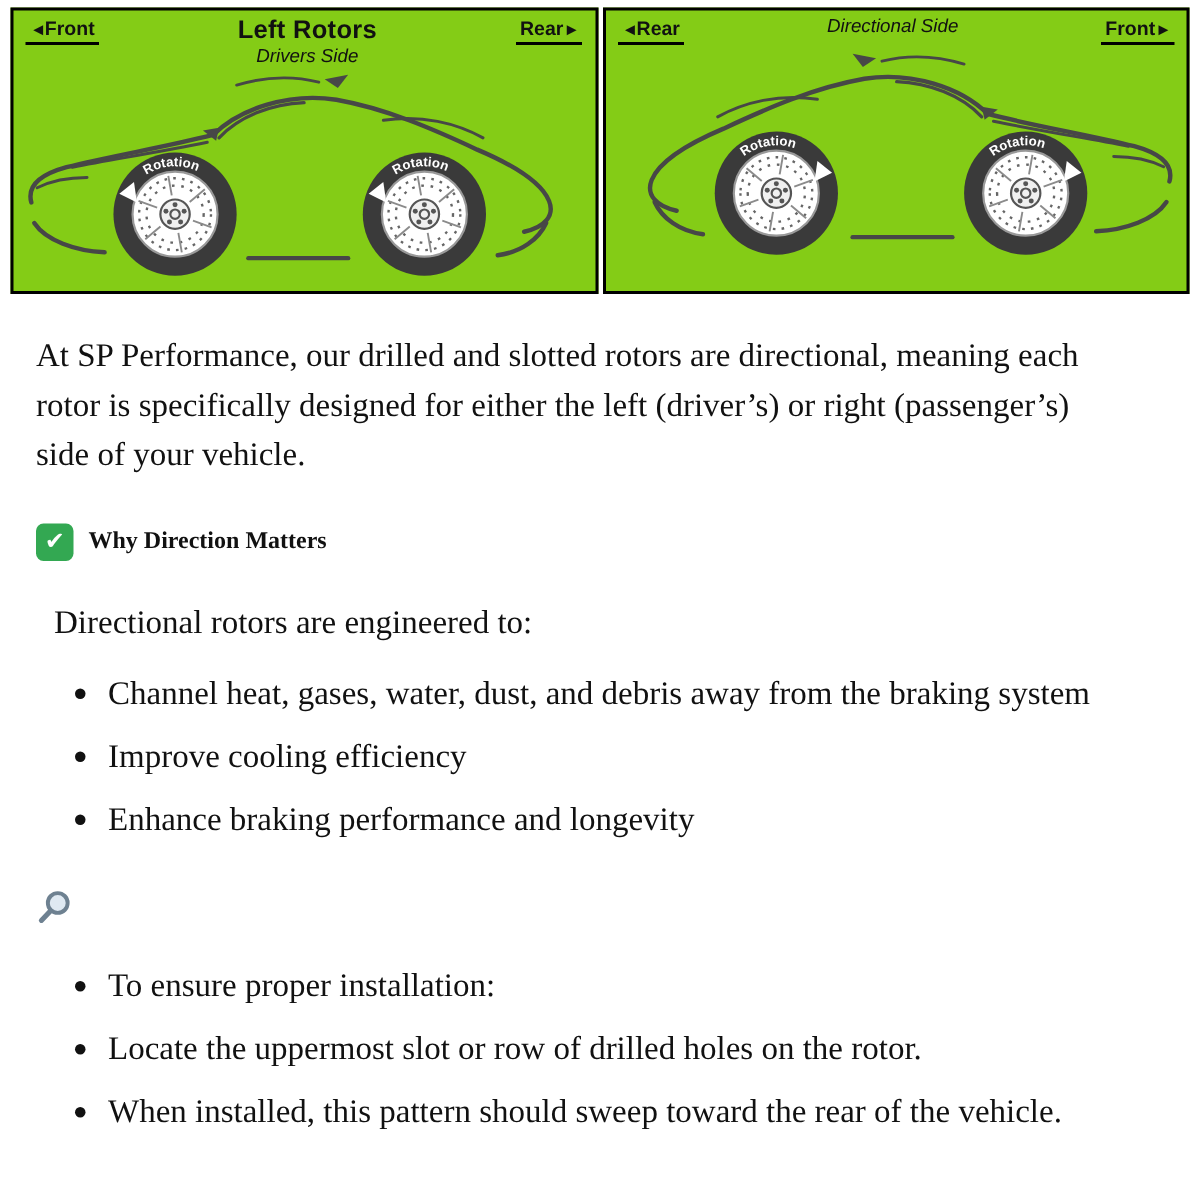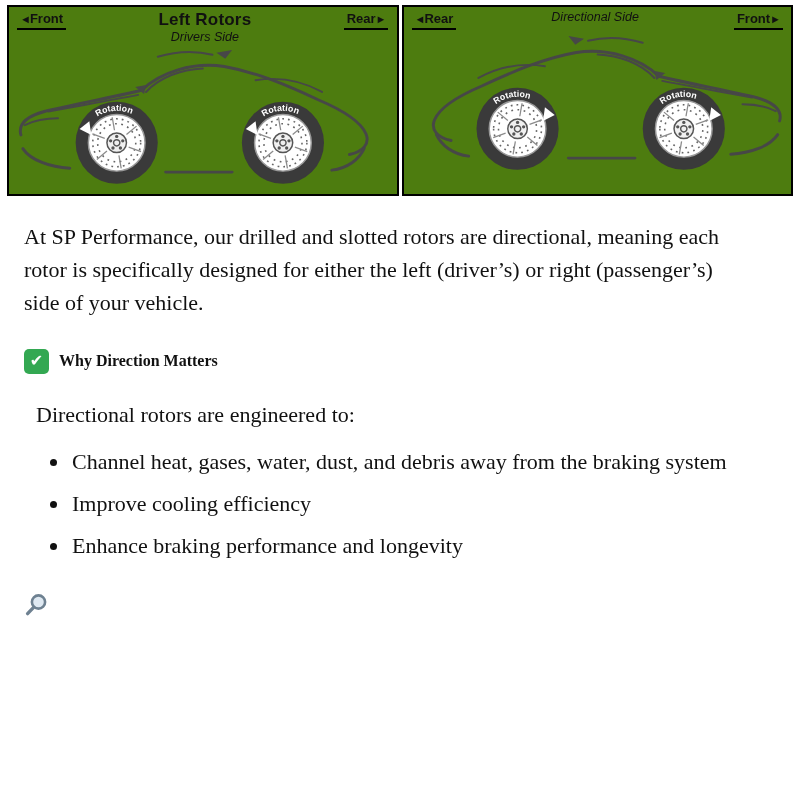--- a/index.html
+++ b/index.html
@@ -5,21 +5,21 @@
   html,body { margin:0; padding:0; background:#fff; }
   .page {
     width:800px; min-height:800px; box-sizing:border-box;
     font-family:"Liberation Serif", serif; color:#111; background:#fff;
   }
 
   
   .diagram { display:flex; gap:3px; margin:5px 7px 0 7px; }
   .panel {
     flex:1; border:2.5px solid #000; box-sizing:border-box;
-    padding:3px 6px 2px 6px; background:#4d7c0f;
+    padding:3px 6px 2px 6px; background:#84cc16;
   }
   .panel-header {
     display:flex; justify-content:space-between; align-items:flex-start;
     font-family:"Liberation Sans", sans-serif; padding:1px 2px 0 2px;
   }
   .dir {
     font-weight:bold; font-size:13px; border-bottom:2.5px solid #000;
     padding:0 3px 1px 3px; white-space:nowrap; line-height:1.2;
   }
   .dir .arrow { font-size:11px; letter-spacing:-1px; }
@@ -196,15 +196,20 @@
       <li>Enhance braking performance and longevity</li>
     </ul>
 
     <div class="section-heading">
       <svg class="magnifier-icon" width="26" height="26" viewBox="0 0 26 26">
         <circle cx="14.5" cy="10" r="6.6" fill="#dfe9f2" stroke="#6e8191" stroke-width="2.6"></circle>
         <line x1="9.6" y1="15.4" x2="3.6" y2="21.6" stroke="#6e8191" stroke-width="3.4" stroke-linecap="round"></line>
       </svg>
     </div>
 
+    <ul class="bullets" style="margin-top:22px;">
+      <li>To ensure proper installation:</li>
+      <li>Locate the uppermost slot or row of drilled holes on the rotor.</li>
+      <li>When installed, this pattern should sweep toward the rear of the vehicle.</li>
+    </ul>
 
   </div>
 </div>
 
 </body></html>

